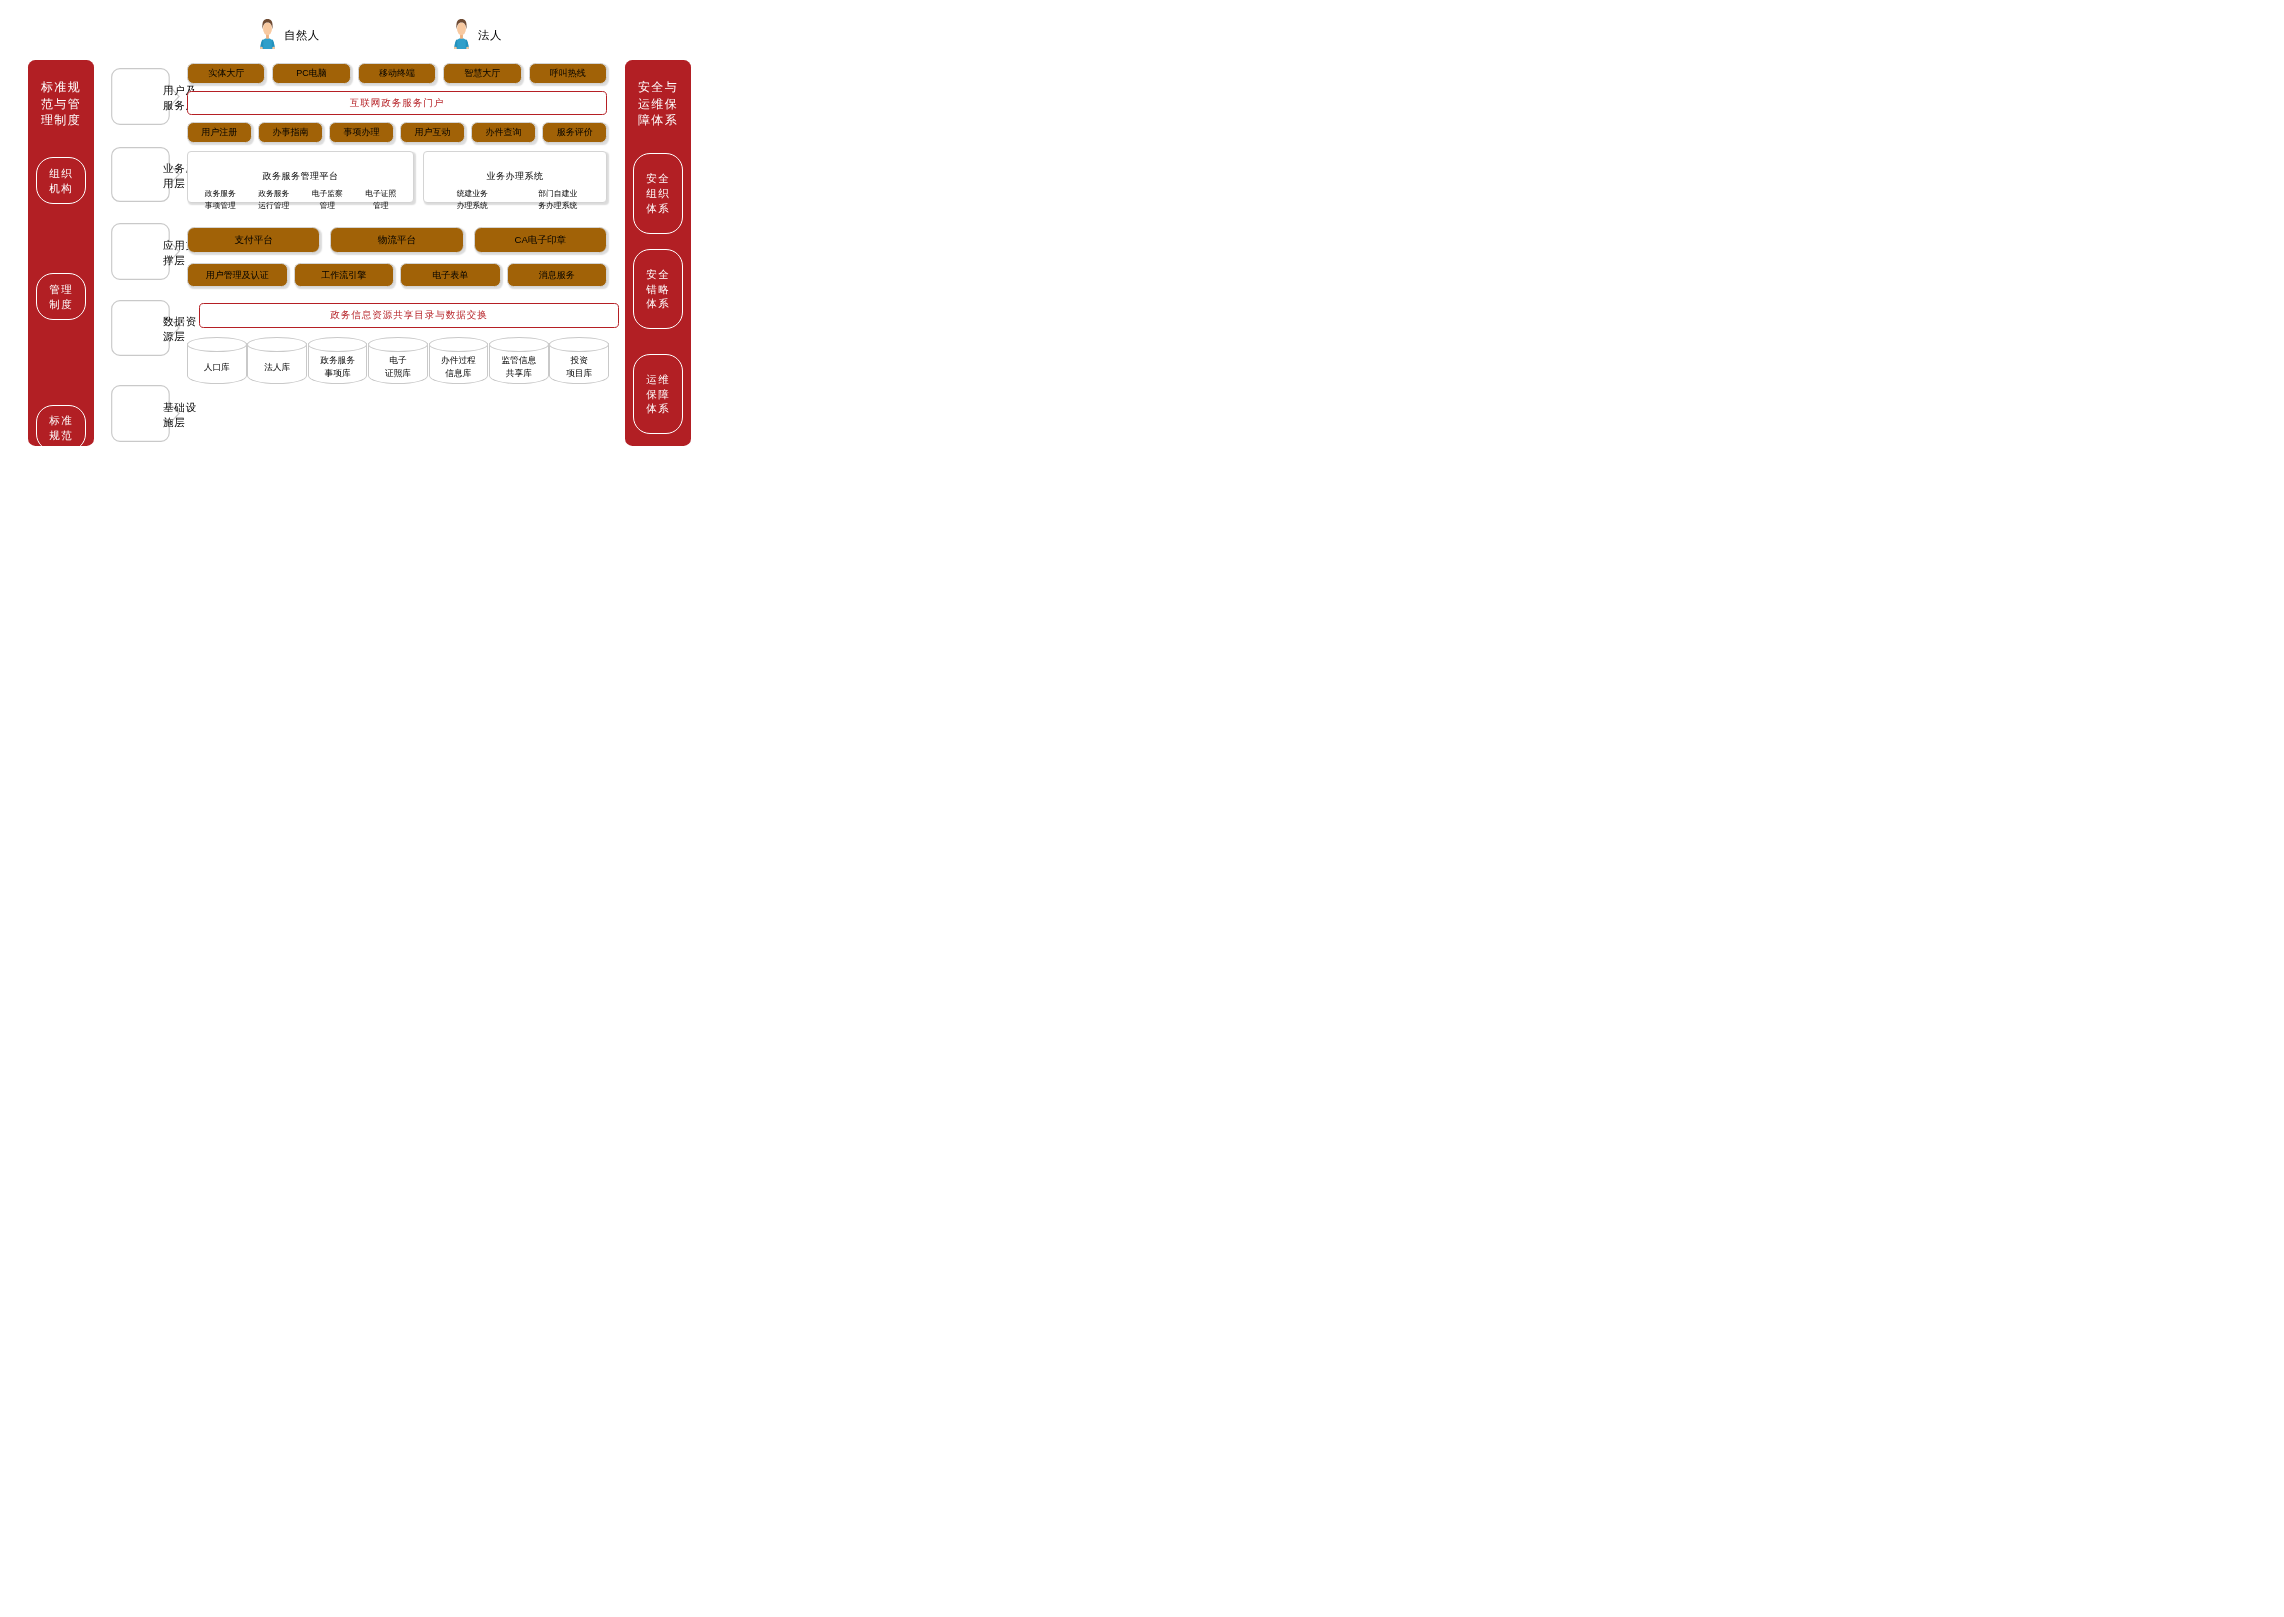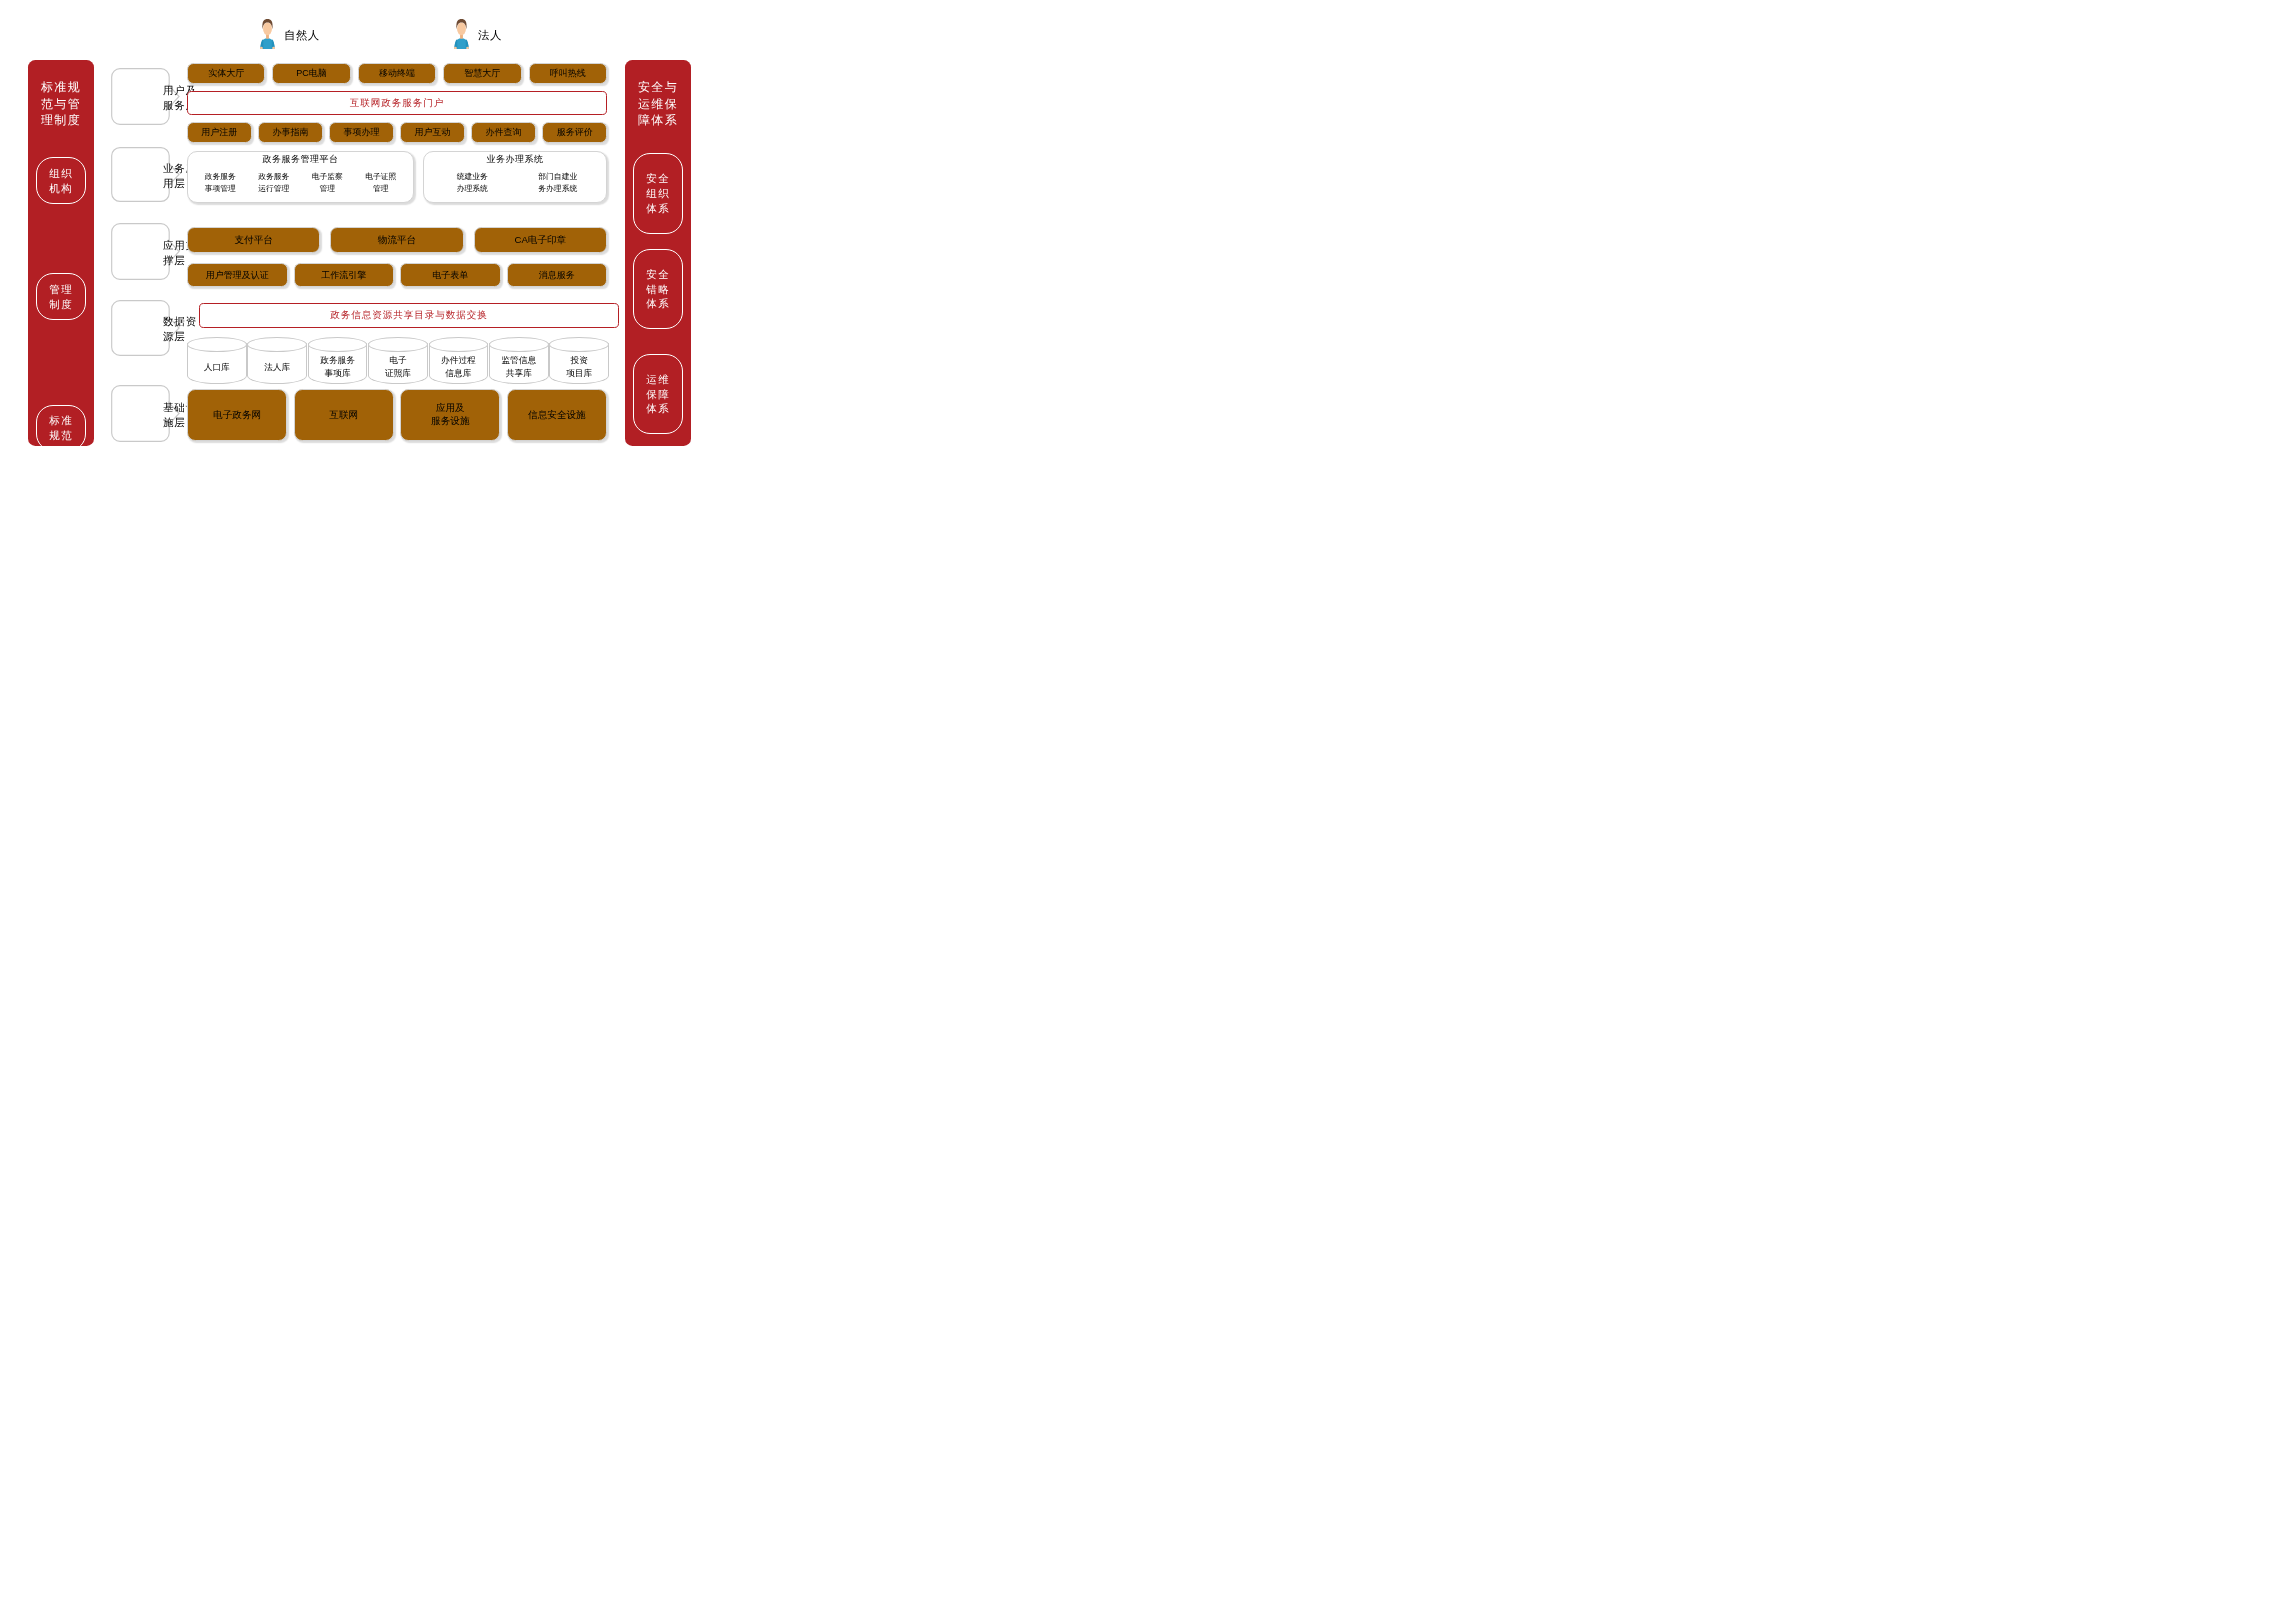--- a/index.html
+++ b/index.html
@@ -32,22 +32,22 @@
     white-space:pre-line;font-size:10.5px;line-height:1.4;letter-spacing:1.4px;}
 
   
   .bubble{position:absolute;width:69px;}
   .bubble svg{position:absolute;left:0;top:0;width:100%;height:100%;}
   .bt{position:absolute;left:0;top:1px;width:58px;height:100%;
     display:flex;align-items:center;justify-content:center;text-align:left;
     font-size:10.5px;line-height:1.4;letter-spacing:0.9px;white-space:pre-line;margin-left:40px;}
 
   
-  .bizbox{background:#fff;border:0.9px solid #d4d4d4;border-radius:10px;
-    box-shadow:1.1px 1.6px 1.4px rgba(0,0,0,.14);padding-top:1px;box-sizing:border-box;}
+  .bizbox{background:#fff;border:0.9px solid #d4d4d4;border-radius:4px;
+    box-shadow:1.1px 1.6px 1.4px rgba(0,0,0,.14);padding-top:18px;box-sizing:border-box;}
   .biztitle{font-size:9px;text-align:center;letter-spacing:0.5px;}
   .bizmods{display:flex;margin-top:4.6px;padding:0 5.5px;}
   .bizmod{flex:1;font-size:7.8px;line-height:1.65;text-align:center;white-space:pre-line;}
 
   
   .cyl{position:relative;flex:1;}
   .cyl-top{position:absolute;top:0;left:0;right:0;height:12.8px;background:#fff;
     border:0.9px solid #c9c9c9;border-radius:50%;z-index:2;}
   .cyl-body{position:absolute;top:6.4px;bottom:0;left:0;right:0;background:#fff;
     border:0.9px solid #c9c9c9;border-top:none;
@@ -251,22 +251,15 @@
 共享库</div>
     </div>
     <div class="cyl">
       <div class="cyl-top"></div>
       <div class="cyl-body"></div>
       <div class="cyl-label">投资
 项目库</div>
     </div>
   </div>
 
-  <div class="row" style="left:187px;top:389px;width:420px;height:52px;gap:6.4px;font-size:9.6px;">
-    <div class="box" style="border-radius:8.2px;">电子政务网</div>
-    <div class="box" style="border-radius:8.2px;">互联网</div>
-    <div class="box" style="border-radius:8.2px;">应用及
-服务设施</div>
-    <div class="box" style="border-radius:8.2px;">信息安全设施</div>
-  </div>
 
 </div>
 
 
 </body></html>

